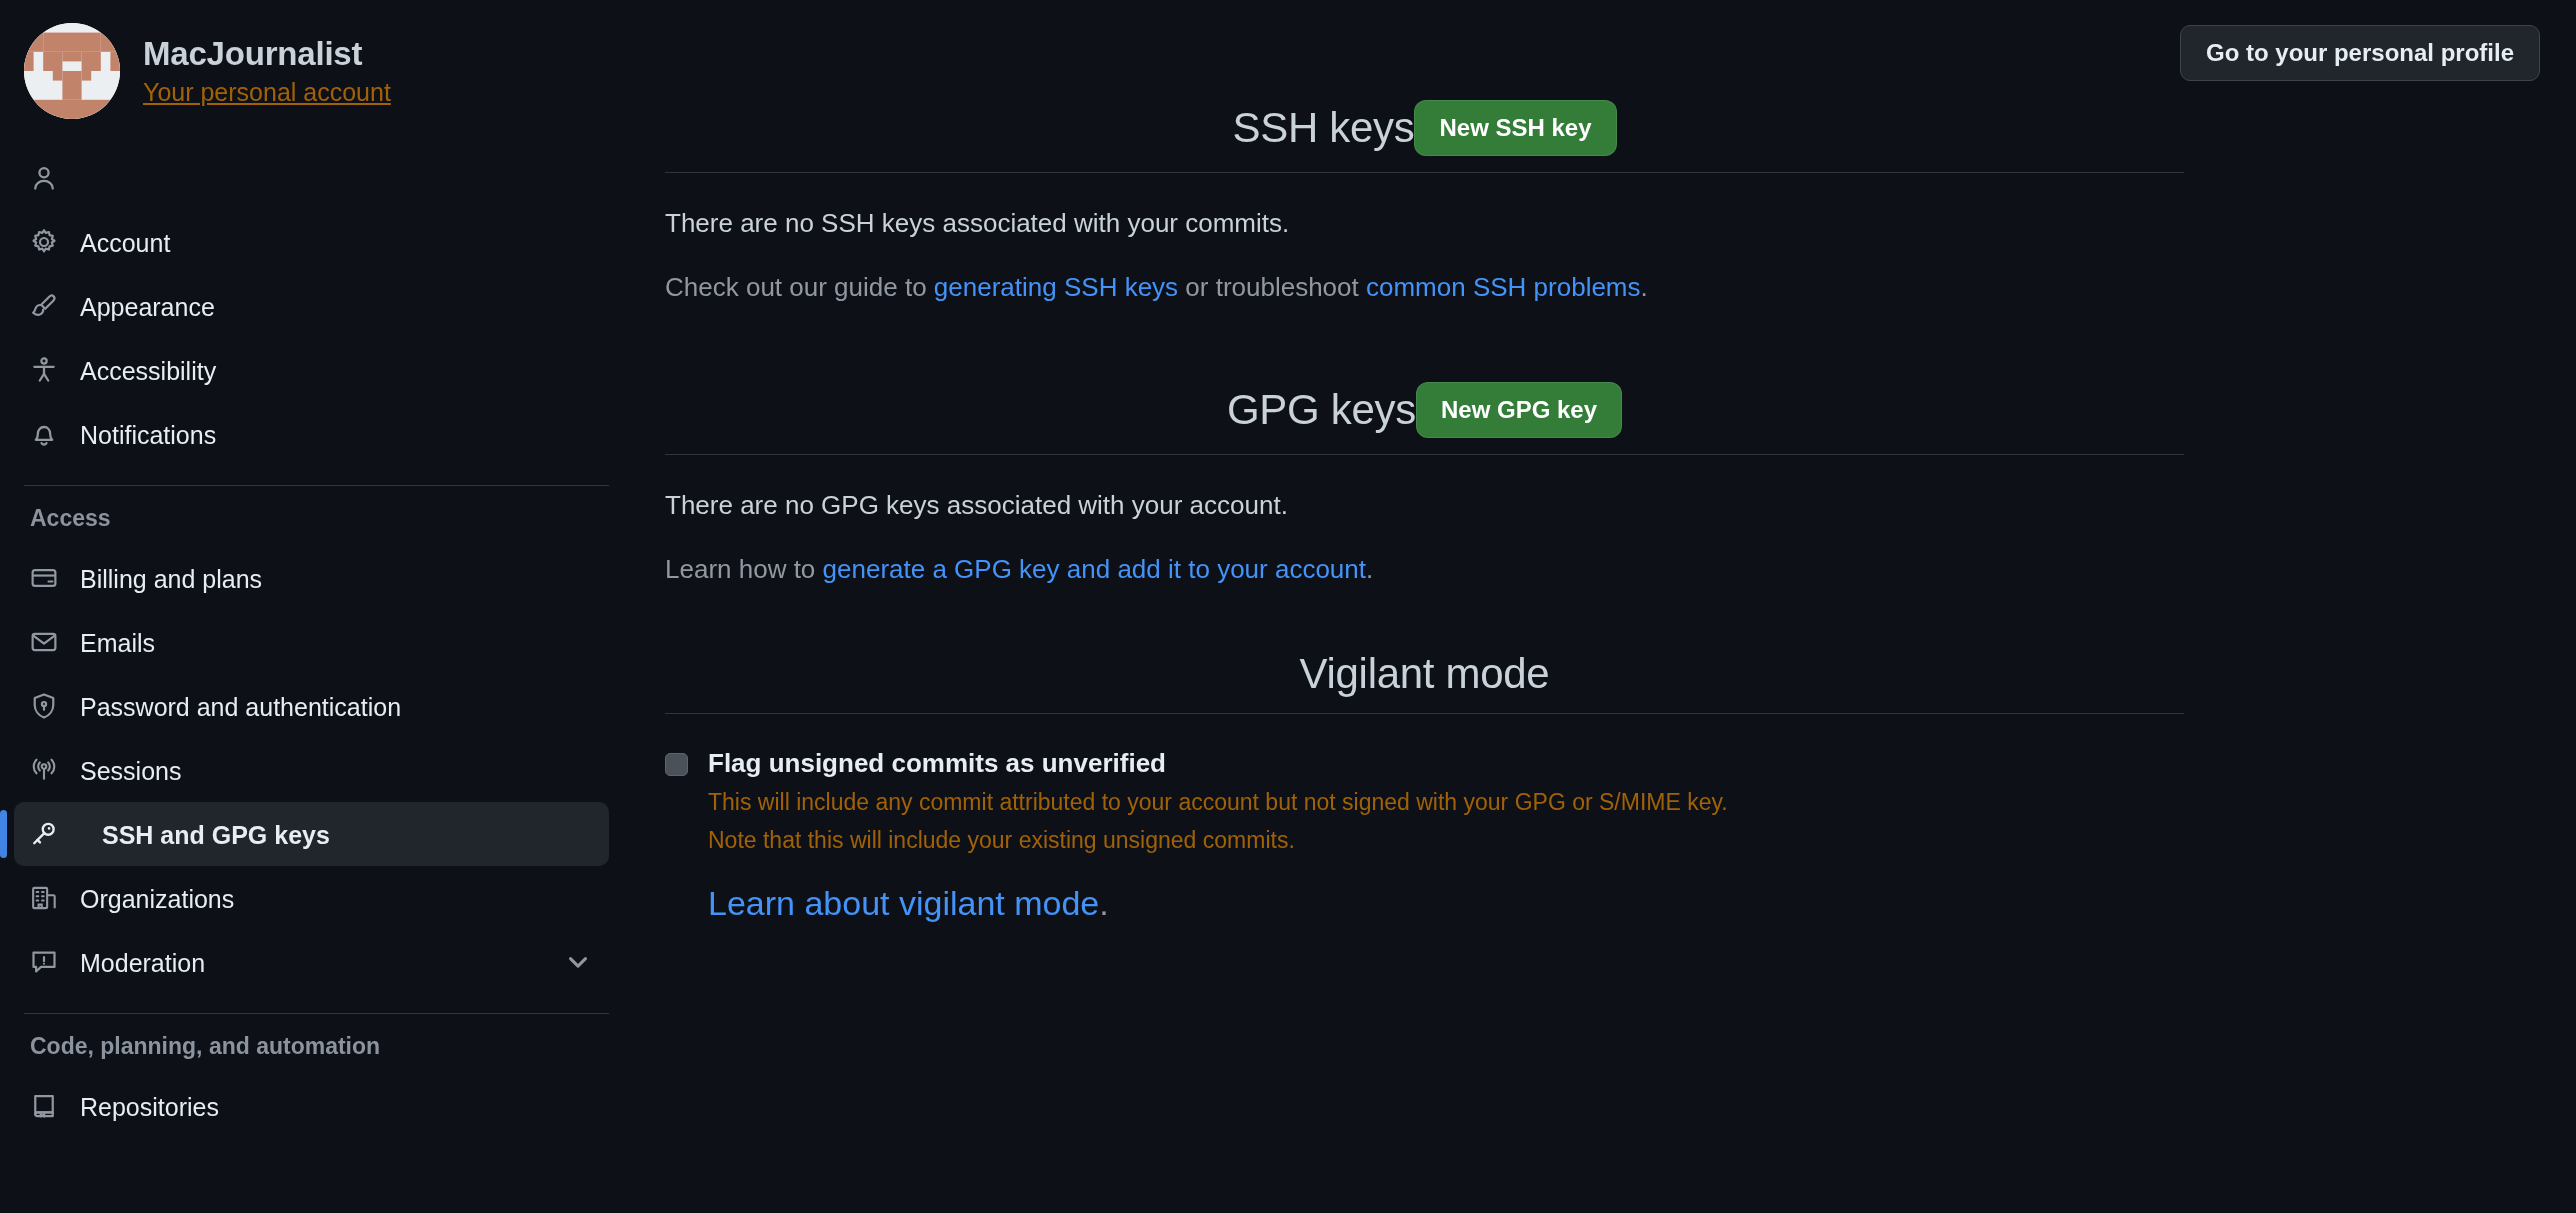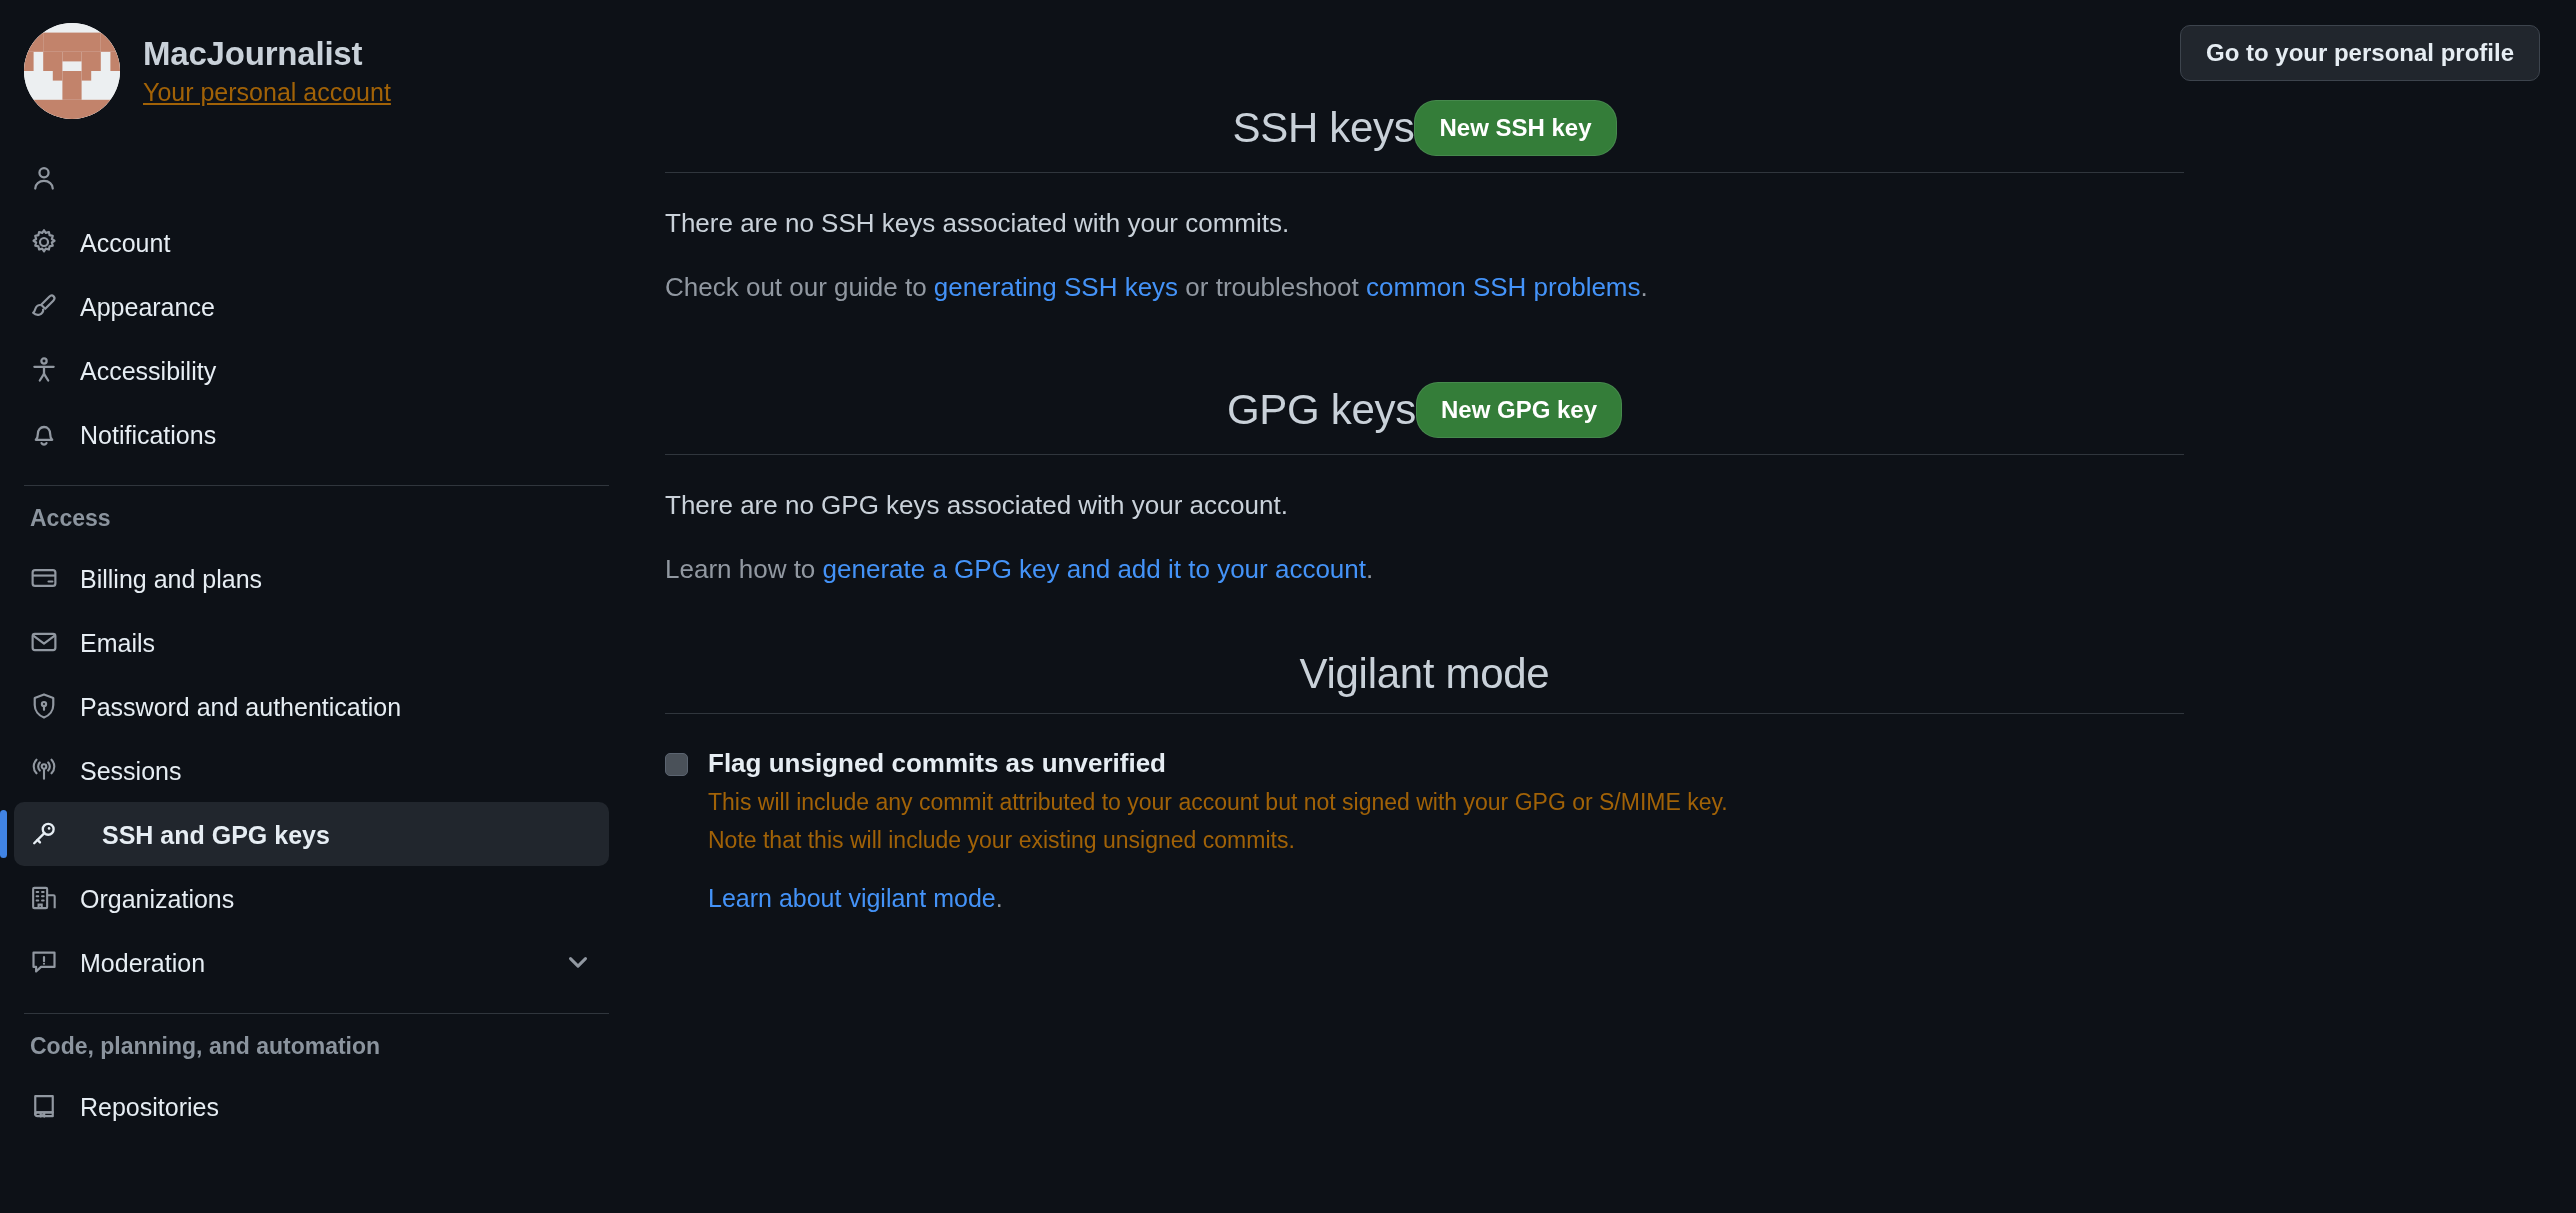--- a/index.html
+++ b/index.html
@@ -118,21 +118,21 @@
     border-bottom: 1px solid #30363d;
     padding-bottom: 16px;
   }
   .section-title {
     font-size: 42px; font-weight: 400; color: #c9d1d9;
     line-height: 1.1; letter-spacing: -0.3px;
   }
   .btn-green {
     background: #347d39;
     border: 1px solid rgba(240,246,252,0.10);
-    border-radius: 22px;
+    border-radius: 12px;
     color: #ffffff;
     font-size: 24px; font-weight: 700;
     font-family: "Liberation Sans", sans-serif;
     padding: 15px 24px;
     cursor: pointer;
     line-height: 1;
   }
   .body-line {
     font-size: 26px; color: #9198a1; line-height: 1.45;
   }
@@ -151,21 +151,21 @@
     border-radius: 5px;
     background: #4a5159;
     border: 1px solid #5b6470;
     flex: 0 0 23px;
     margin-top: 9px;
     cursor: pointer;
   }
   .check-texts { display: flex; flex-direction: column; gap: 2px; }
   .check-title { font-size: 26px; font-weight: 700; color: #e6edf3; line-height: 1.5; }
   .check-desc { font-size: 23px; color: #a16207; line-height: 1.55; }
-  .check-link-wrap { margin-top: 24px; font-size: 25px; color: #9198a1; }
+  .check-link-wrap { margin-top: 24px; font-size: 34px; color: #9198a1; }
 </style>
 </head>
 <body>
 
 <div class="page">
 
   <aside class="sidebar">
 
     <div class="account-head">
       <div class="avatar">

